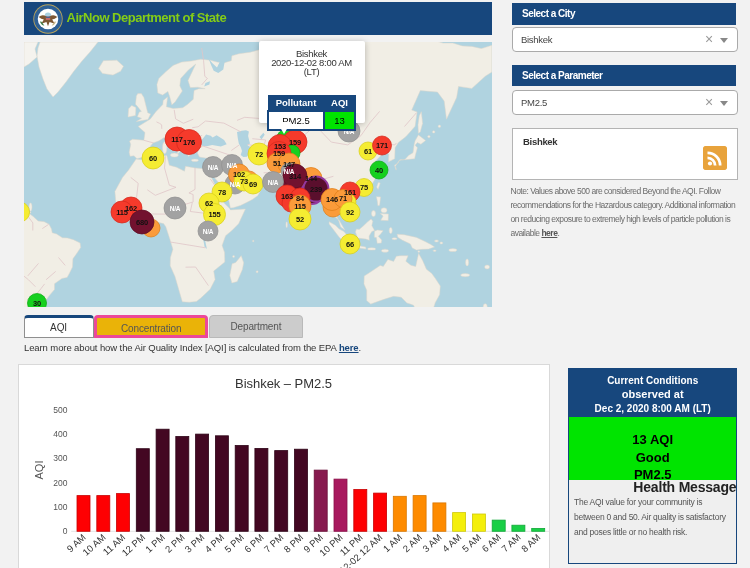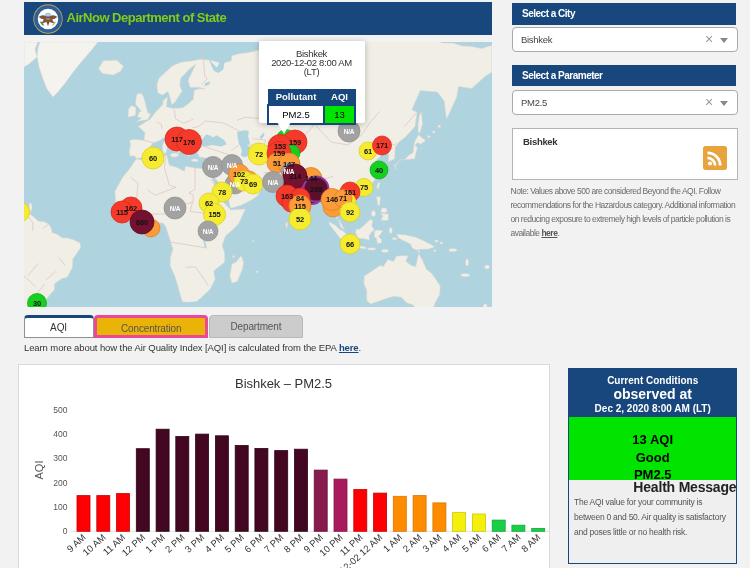--- a/index.html
+++ b/index.html
@@ -1,20 +1,20 @@
 <!DOCTYPE html>
 <html><head><meta charset="utf-8"><style>
 *{margin:0;padding:0;box-sizing:border-box}
 body{width:750px;height:568px;background:#f2f2f2;font-family:"Liberation Sans",sans-serif;position:relative;overflow:hidden}
 .abs{position:absolute}
 #hdr{left:24px;top:2px;width:468px;height:33px;background:#17477d}
 #hdr .ttl{position:absolute;left:42.5px;top:0;line-height:32px;color:#84cc16;font-size:13px;font-weight:bold;letter-spacing:-.5px}
 #mapbox{left:24px;top:42px;width:468px;height:265px;background:#b0d3e0;overflow:hidden}
 #popup{left:258.5px;top:40.5px;width:106px;height:82px;background:#fff;border-radius:2px;box-shadow:0 1px 6px rgba(0,0,0,.25);text-align:center;font-size:9.5px;letter-spacing:-.3px;color:#333;padding-top:8px;line-height:9.3px}
-#popup table{border-collapse:collapse;margin:13px auto 0;font-size:9.5px;letter-spacing:0}
+#popup table{border-collapse:collapse;margin:19px auto 0;font-size:9.5px;letter-spacing:0}
 #popup th{background:#17477d;color:#fff;font-weight:bold;border:1px solid #17477d;font-size:9.5px;height:15px}
 #popup td{border:2px solid #17477d;font-size:9.5px;color:#000;height:19px}
 #parrow{left:277px;top:122px;width:0;height:0;border-left:7px solid transparent;border-right:7px solid transparent;border-top:12px solid #fff}
 .sideh{left:512px;width:224.3px;height:21.6px;background:#17477d;color:#fff;font-weight:bold;font-size:10px;letter-spacing:-.5px;line-height:21.6px;padding-left:10px}
 .dd{left:512px;width:226px;height:25px;background:#fff;border:1px solid #aaa;border-radius:4px;font-size:9.5px;letter-spacing:-.3px;color:#444;line-height:23px;padding-left:8px}
 .ddx{position:absolute;right:24px;top:0;color:#999;font-size:14px;line-height:23px}
 .dda{position:absolute;right:9px;top:10px;width:0;height:0;border-left:4px solid transparent;border-right:4px solid transparent;border-top:5px solid #888}
 #rss{left:512px;top:127.6px;width:226px;height:52px;background:#fff;border:1px solid #b4b4b4}
 #rss b{position:absolute;left:10px;top:7px;font-size:9.5px;letter-spacing:-.3px;color:#333}
 #rssic{position:absolute;right:10px;bottom:9px;width:24px;height:24px;background:#e8a33c;border-radius:3px}
@@ -24,21 +24,21 @@
 #tab1{left:23.5px;width:70px;background:#fff;border:1px solid #8f8f8f;border-top:3px solid #17477d;border-radius:4px 4px 0 0;color:#333;line-height:19px}
 #tab2{left:94.4px;width:113.5px;background:#eab308;border:3px solid #ec4899;border-radius:4px 4px 0 0;color:#555;line-height:21px}
 #tab3{left:208.9px;width:94px;background:#ccc;border:1px solid #b9b9b9;border-radius:4px 4px 0 0;color:#555;line-height:21px}
 #learn{left:24px;top:342px;font-size:9.5px;letter-spacing:-.1px;color:#333}
 #learn a{color:#17477d;font-weight:bold;text-decoration:underline}
 #chart{left:17.5px;top:363.7px;width:532px;height:205px;background:#fff;border:1px solid #d9d9d9}
 #ctitle{position:absolute;left:0;top:11px;width:100%;text-align:center;font-size:13px;letter-spacing:-.05px;color:#333}
 #cc{left:568px;top:368.4px;width:169.4px;height:195.2px;border:1px solid #17477d;background:#efefef}
 #cch{background:#17477d;color:#fff;text-align:center;height:48px;padding-top:5px}
 #cch .l1{font-size:10px;font-weight:bold;line-height:14px}
-#cch .l2{font-size:14px;font-weight:bold;line-height:13.5px}
+#cch .l2{font-size:11px;font-weight:bold;line-height:13.5px}
 #cch .l3{font-size:10px;font-weight:bold;line-height:14px}
 #ccg{background:#00e400;height:63px;text-align:center;color:#000;font-weight:bold;font-size:13px;line-height:17.4px;padding-top:14px}
 #cchm{text-align:right;font-size:14px;letter-spacing:-.2px;font-weight:bold;color:#222;line-height:14px}
 #ccb{font-size:8.5px;letter-spacing:-.25px;color:#555;line-height:14.7px;padding:1px 4px 0 5px}
 </style></head><body>
 <div class="abs" id="hdr">
   <svg class="abs" style="left:8.5px;top:1.8px" width="30" height="30" viewBox="0 0 29 29">
     <circle cx="14.5" cy="14.5" r="14.2" fill="#b9a45c"></circle>
     <circle cx="14.5" cy="14.5" r="13.4" fill="#2e6095"></circle>
     <circle cx="14.5" cy="14.5" r="9.9" fill="#fff"></circle>

